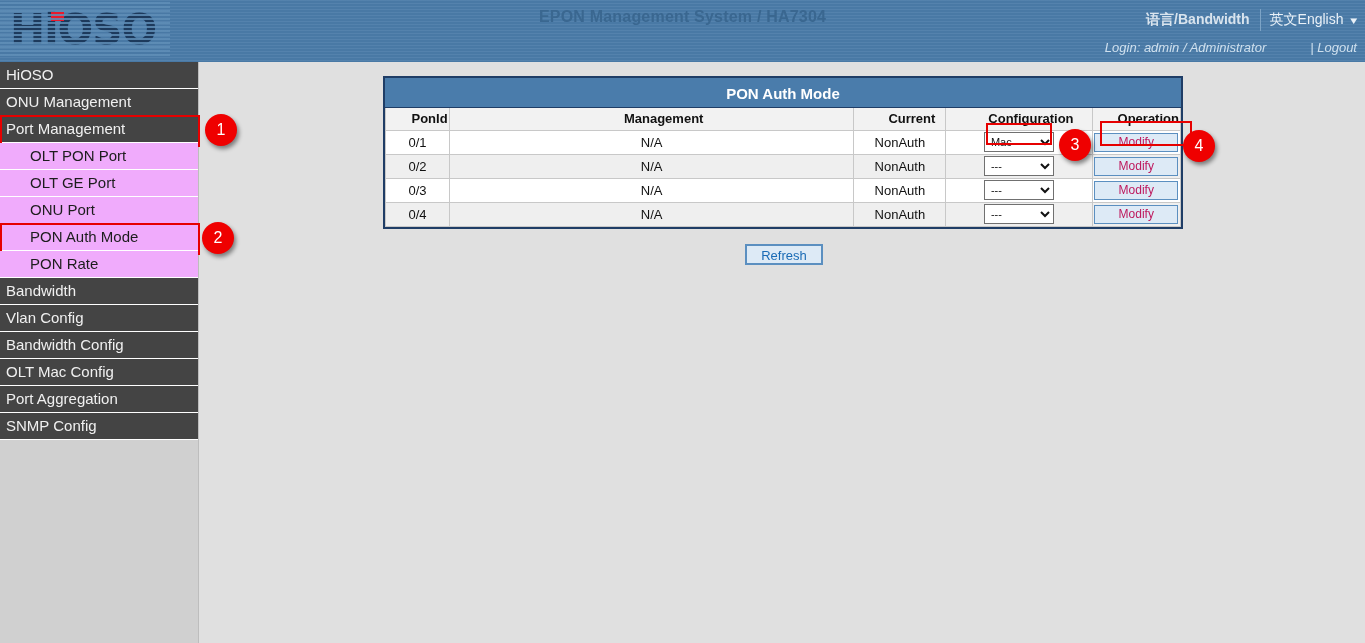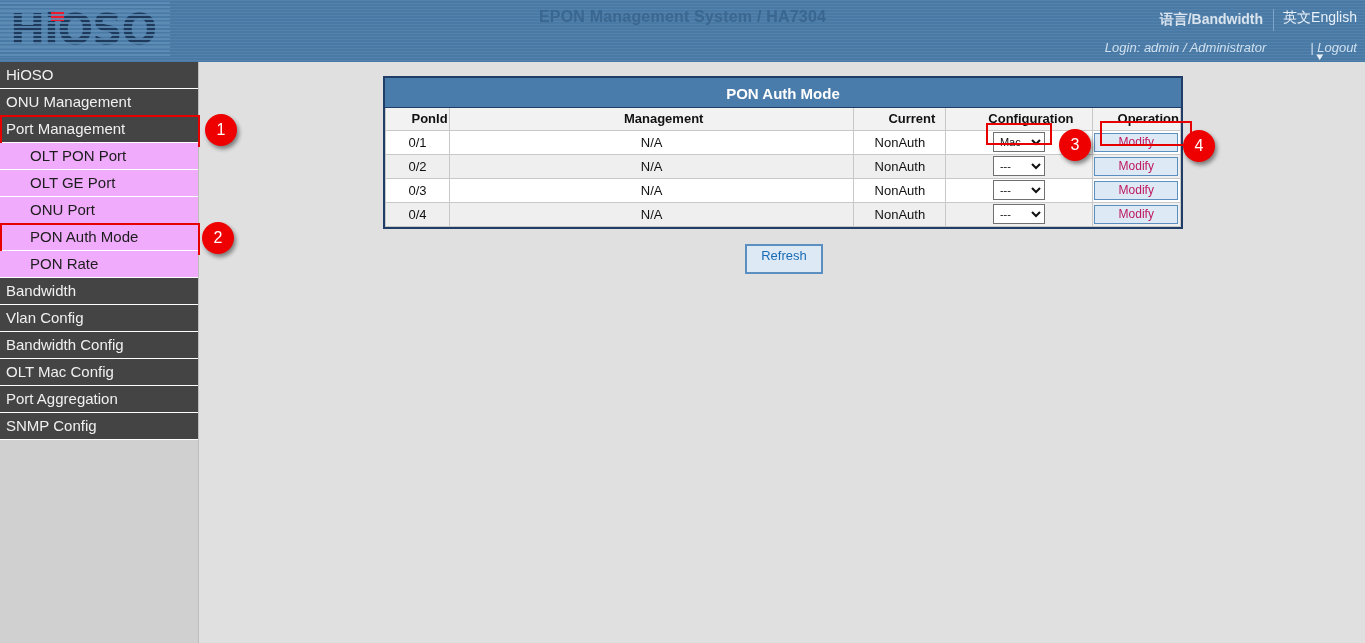--- a/index.html
+++ b/index.html
@@ -63,26 +63,25 @@
   }
   .lang-wrap {
     position: absolute; right: 8px; top: 8px;
     display: flex; align-items: center; gap: 10px;
     height: 24px;
   }
   .lang-label {
     font-size: 14px; font-weight: bold; color: #d9e4ee;
   }
   .lang-select {
-    display: flex; align-items: center; gap: 24px;
+    display: flex; align-items: center; gap: 8px;
     font-size: 14px; color: #e9f1f8;
     border-left: 1px solid #7da4c6;
     padding-left: 9px; height: 22px;
     cursor: pointer;
-    flex-direction: column;
   }
   .caret {
     font-size: 11px; color: #e9f1f8; line-height: 1;
     transform: scaleX(1.25);
   }
   .login-line {
     position: absolute; right: 8px; top: 40px;
     font-size: 13px; color: #cfe0ee;
     display: flex; align-items: center; gap: 44px; font-style: italic;
   }
@@ -171,21 +170,21 @@
   }
   table.grid tr.alt td { background: #efefef; }
 
   .col-ponid   { width: 64px; }
   .col-info    { width: 404px; }
   .col-current { width: 92px; }
   .col-conf    { width: 146px; }
   .col-oper    { width: 88px; }
 
   select.cfg {
-    width: 52px; height: 20px;
+    width: 70px; height: 20px;
     font-size: 11px;
     font-family: "Liberation Sans", sans-serif;
     border: 1px solid #707070;
     background: #ffffff;
     color: #111;
     padding: 0 0 0 2px;
   }
   .btn-modify {
     display: inline-block;
     width: 84px; height: 19px; line-height: 17px;
@@ -193,21 +192,21 @@
     border: 1px solid #5b8fc0;
     color: #be185d;
     font-size: 12px;
     text-align: center;
     cursor: pointer;
     font-family: "Liberation Sans", sans-serif;
   }
   .btn-refresh {
     position: absolute;
     left: 545px; top: 182px;
-    width: 78px; height: 30px; line-height: 19px;
+    width: 78px; height: 21px; line-height: 19px;
     background: #ddeaf6;
     border: 2px solid #5b8fc0;
     color: #1a6bb5;
     font-size: 13px;
     text-align: center;
     cursor: pointer;
     font-family: "Liberation Sans", sans-serif;
   }
 
   

